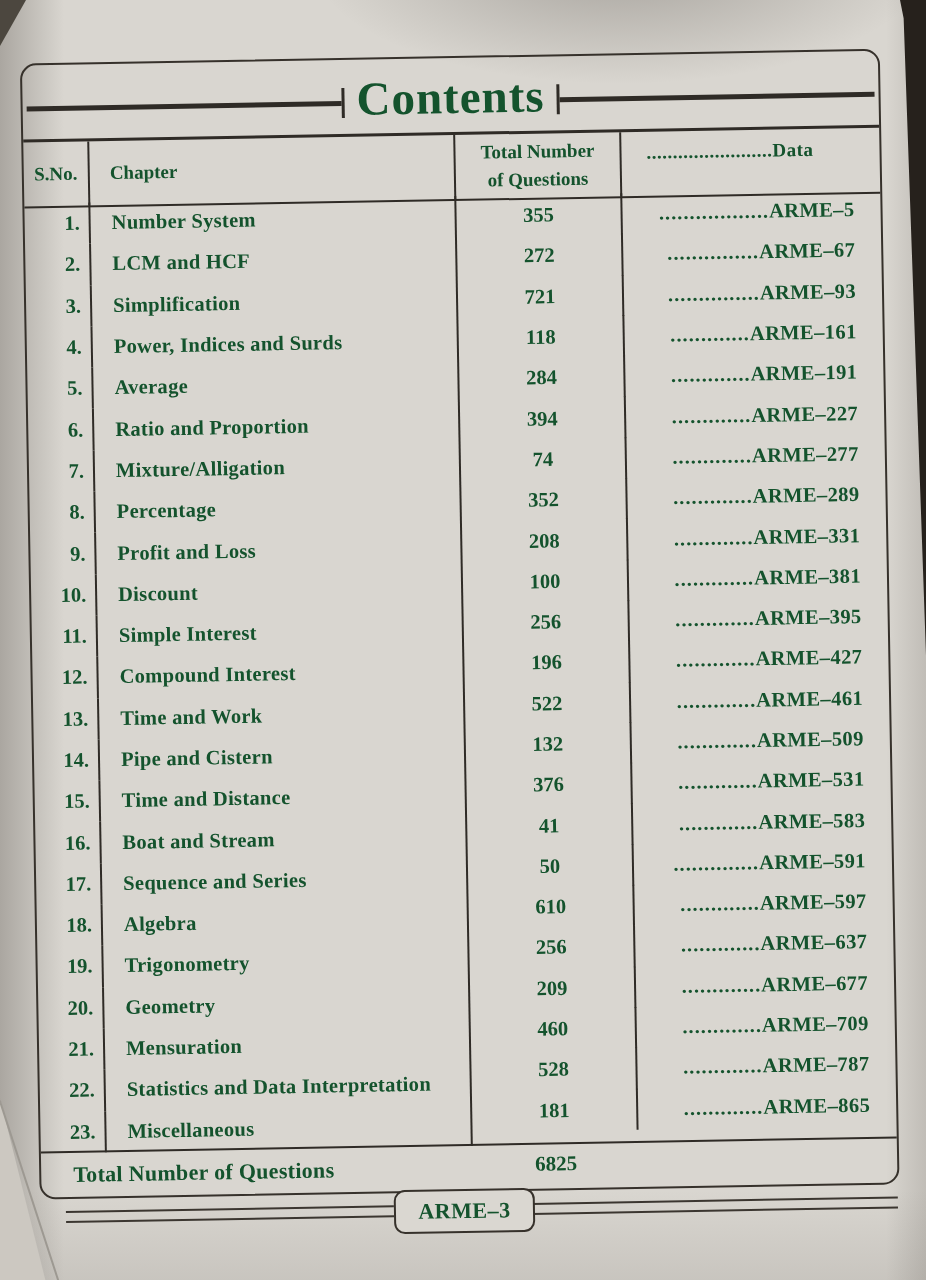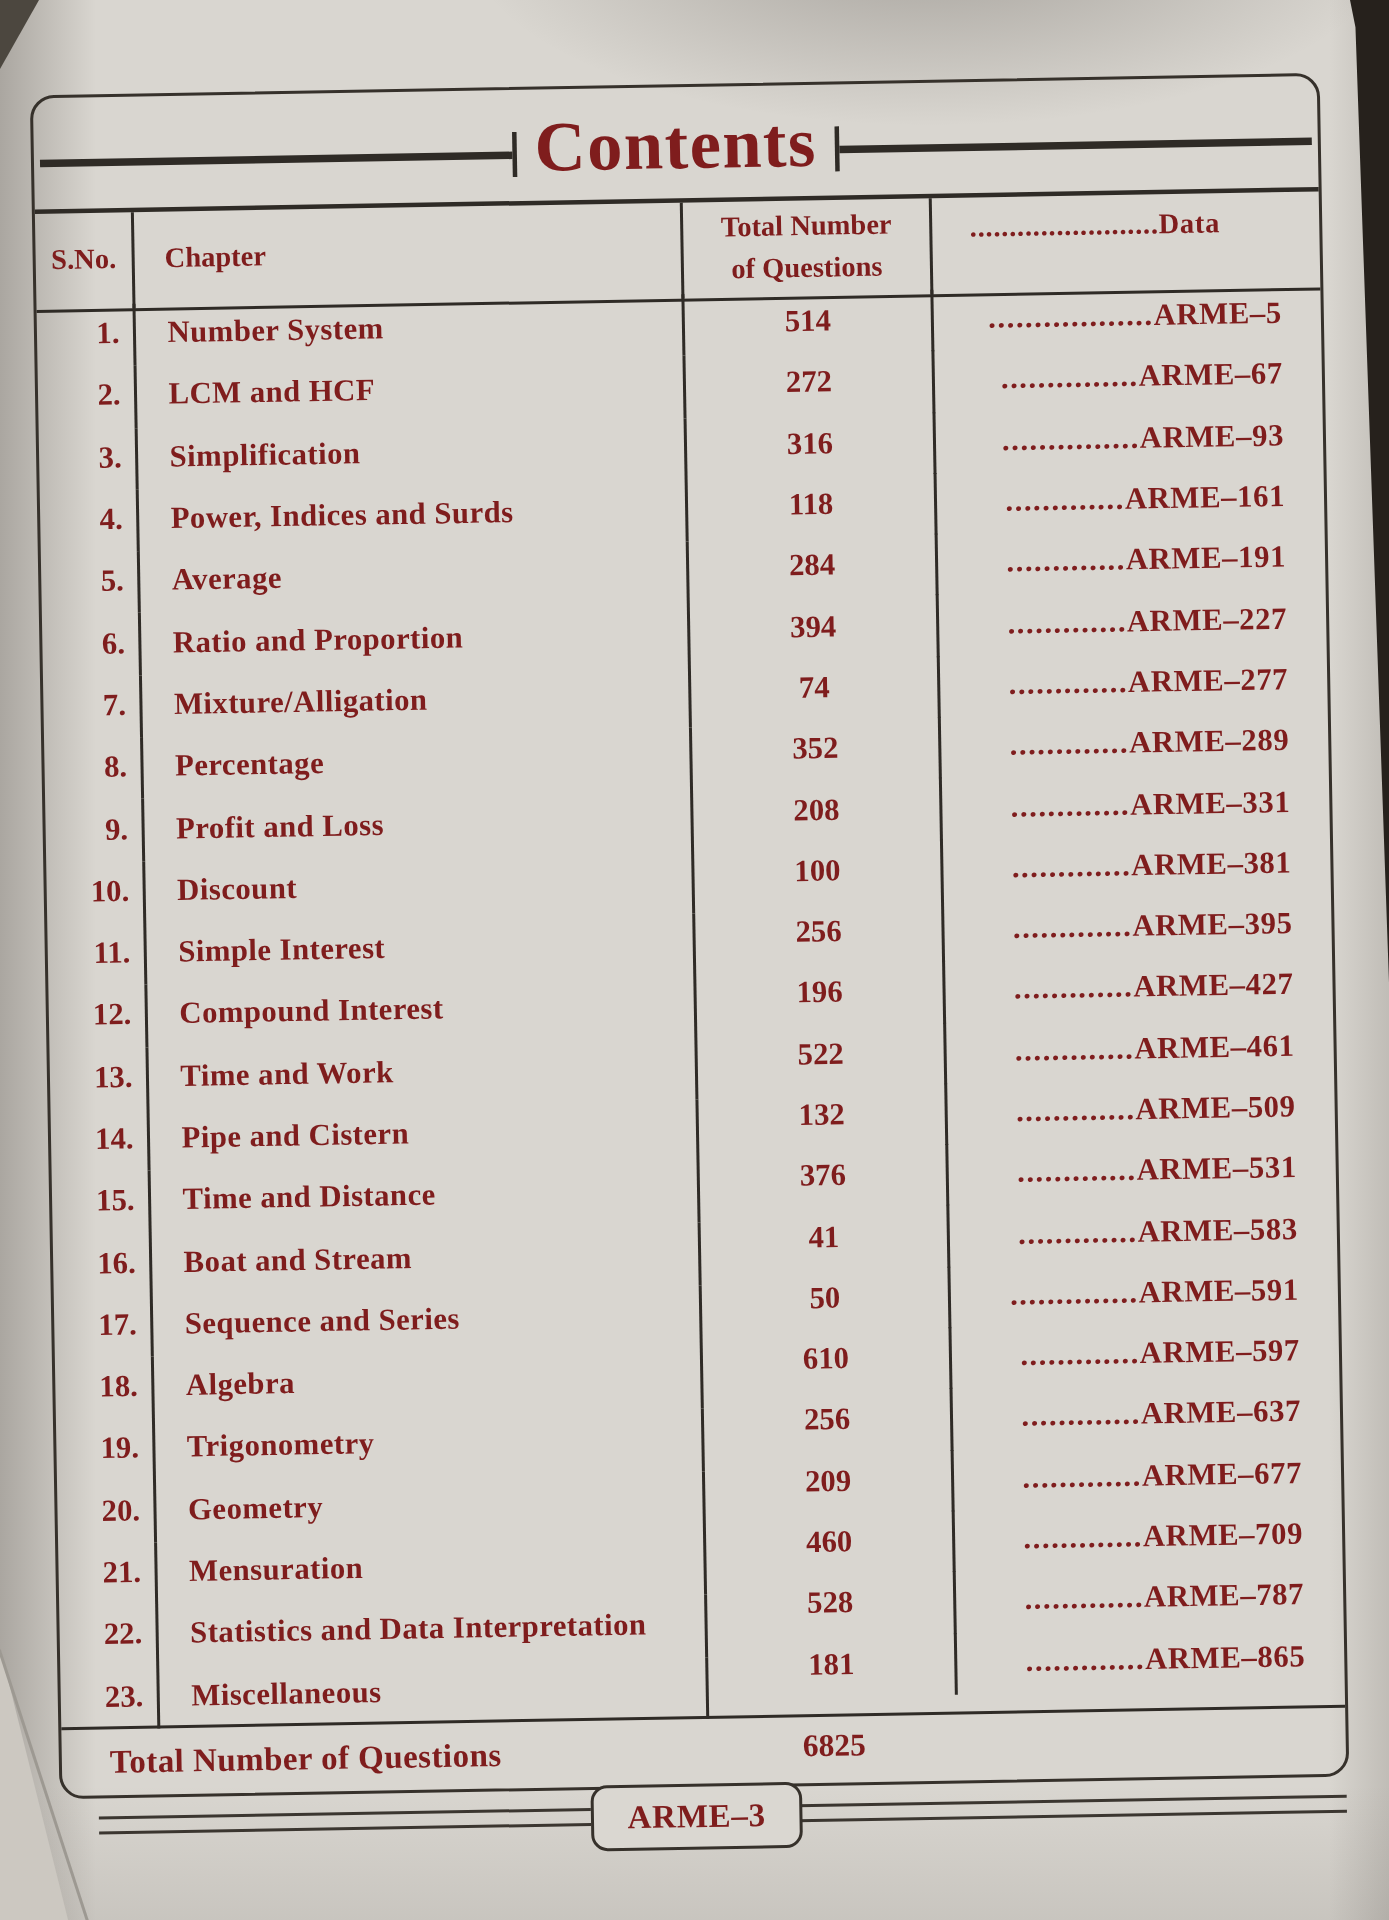--- a/index.html
+++ b/index.html
@@ -1,17 +1,17 @@
 <!DOCTYPE html>
 <html><head>
 <meta charset="utf-8">
 <style>
   html,body{margin:0;padding:0;background:#8d8983;}
   #photo{position:relative;width:926px;height:1280px;overflow:hidden;
-         background:#d9d6d0;font-family:"Liberation Serif",serif;color:#7f1d1d;}
+         background:#d9d6d0;font-family:"Liberation Serif",serif;color:#14532d;}
   
   .shade{position:absolute;inset:0;pointer-events:none;}
   .shade-top{background:radial-gradient(ellipse 430px 170px at 67% -3%,rgba(62,56,50,.32),rgba(62,56,50,0) 72%);}
   .shade-left{background:linear-gradient(90deg,rgba(80,74,68,.34),rgba(80,74,68,0) 64px);}
   .shade-right{background:linear-gradient(270deg,rgba(80,74,68,.18),rgba(80,74,68,0) 40px);}
   .shade-bottom{background:linear-gradient(0deg,rgba(80,74,68,.12),rgba(80,74,68,0) 90px);}
   
   .edge-right{position:absolute;top:0;right:0;width:26px;height:910px;background:#26211c;
               clip-path:polygon(0 0,100% 0,100% 72%,14% 2%);}
   .corner-tl{position:absolute;top:0;left:0;width:26px;height:46px;background:#4c473f;
@@ -105,21 +105,21 @@
           <span class="leader">........................</span>
           <span>Data</span>
         </div>
       </div>
 
       <div class="tbody">
   <div class="row">
     <div class="c-sno">1.</div>
     <div class="c-chapter">Number System</div>
     <div class="c-questions" style="transform: translateY(0px);">
-              <span>514</span>
+              <span>355</span>
             </div>
     <div class="c-page">
       <span style="transform: translateY(0px);"><span class="leader">..................</span><span>ARME–5</span></span>
     </div>
   </div>
 
   <div class="row">
     <div class="c-sno">2.</div>
     <div class="c-chapter">LCM and HCF</div>
     <div class="c-questions" style="transform: translateY(-0.6px);">
@@ -127,21 +127,21 @@
             </div>
     <div class="c-page">
       <span style="transform: translateY(-0.6px);"><span class="leader">...............</span><span>ARME–67</span></span>
     </div>
   </div>
 
   <div class="row">
     <div class="c-sno">3.</div>
     <div class="c-chapter">Simplification</div>
     <div class="c-questions" style="transform: translateY(-1.2px);">
-              <span>316</span>
+              <span>721</span>
             </div>
     <div class="c-page">
       <span style="transform: translateY(-1.2px);"><span class="leader">...............</span><span>ARME–93</span></span>
     </div>
   </div>
 
   <div class="row">
     <div class="c-sno">4.</div>
     <div class="c-chapter">Power, Indices and Surds</div>
     <div class="c-questions" style="transform: translateY(-1.8px);">

